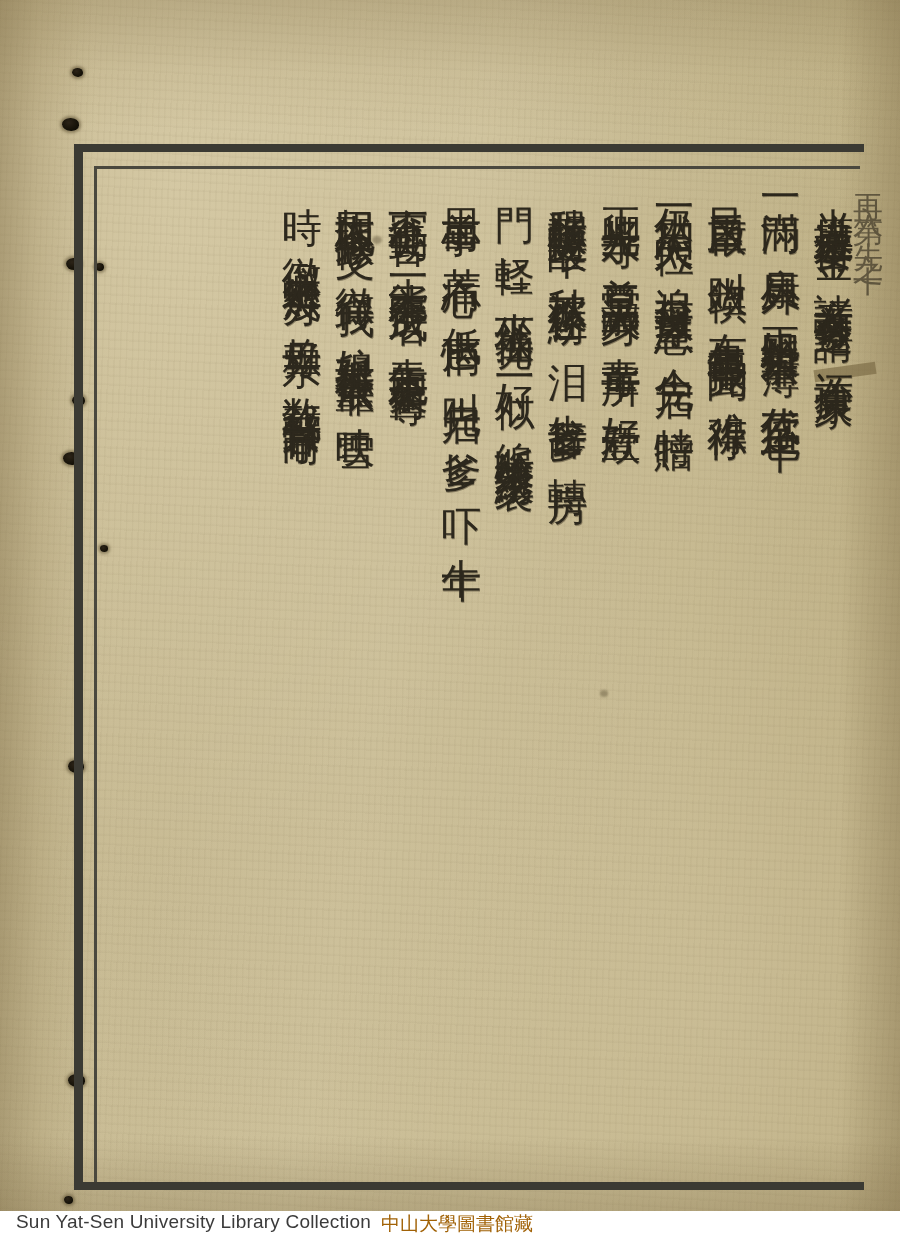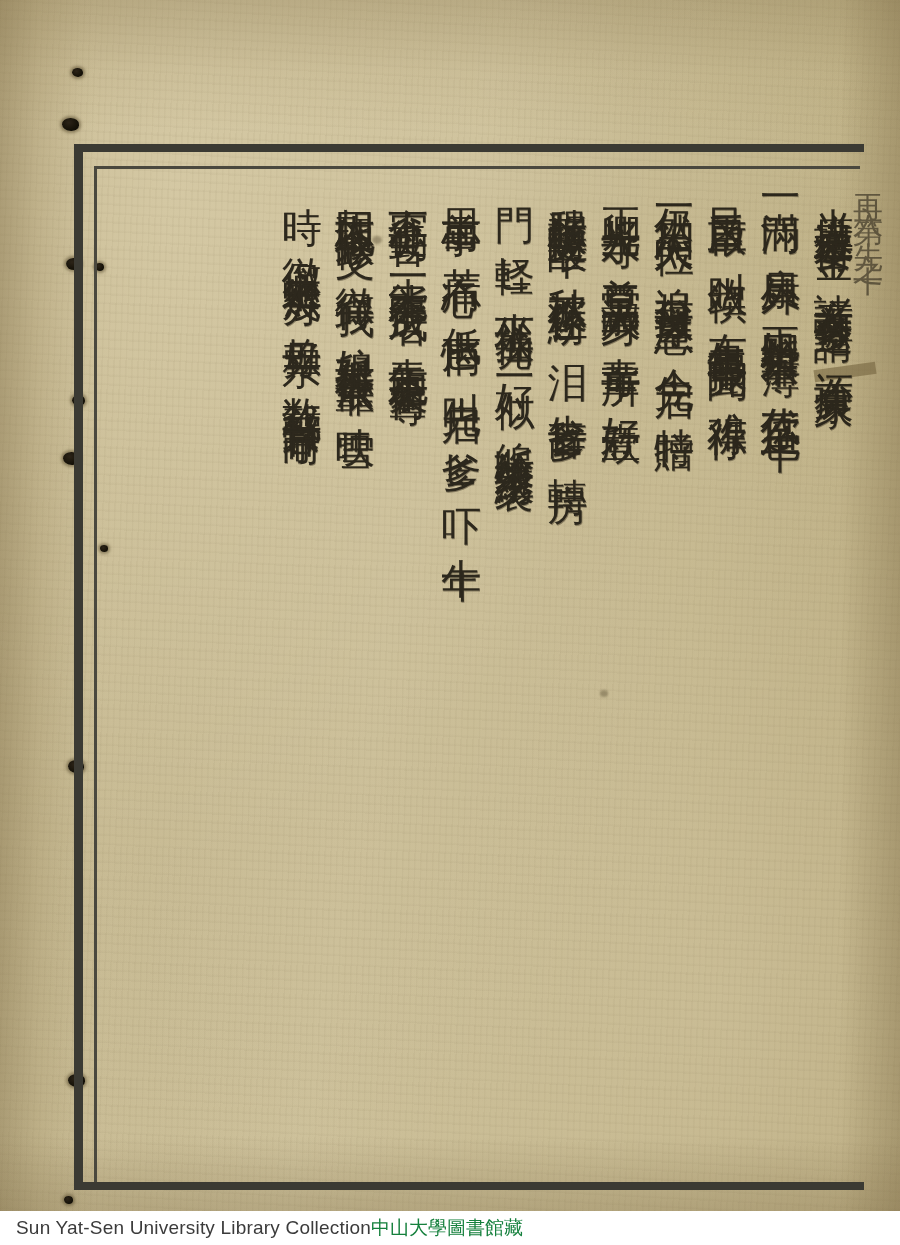--- a/index.html
+++ b/index.html
@@ -159,35 +159,35 @@
 
   
   .watermark {
     position: absolute;
     left: 0;
     bottom: 0;
     width: 900px;
     height: 34px;
     background: #ffffff;
     display: flex;
-    align-items: center;
+    align-items: flex-start;
     padding-left: 16px;
     box-sizing: border-box;
   }
   .watermark .wm-en {
     font-family: "Liberation Sans", sans-serif;
     font-size: 19px;
     color: #3b3b3b;
     letter-spacing: 0.2px;
   }
   .watermark .wm-zh {
     font-family: "DejaVu Sans", sans-serif;
     font-size: 19px;
-    color: #15803d;
-    margin-left: 0;
+    color: #a16207;
+    margin-left: 10px;
   }
 </style>
 </head>
 <body>
 
 <div id="page">
 
   <div class="top-strip"></div>
   <div class="left-strip"></div>
   <div class="right-edge"></div>

